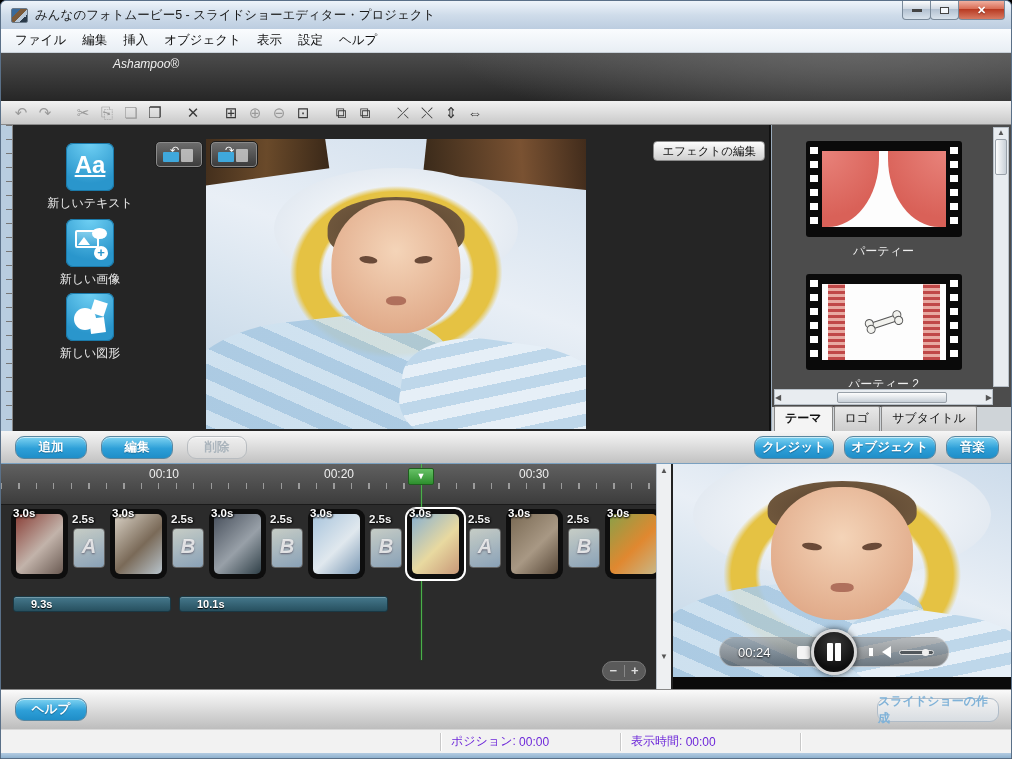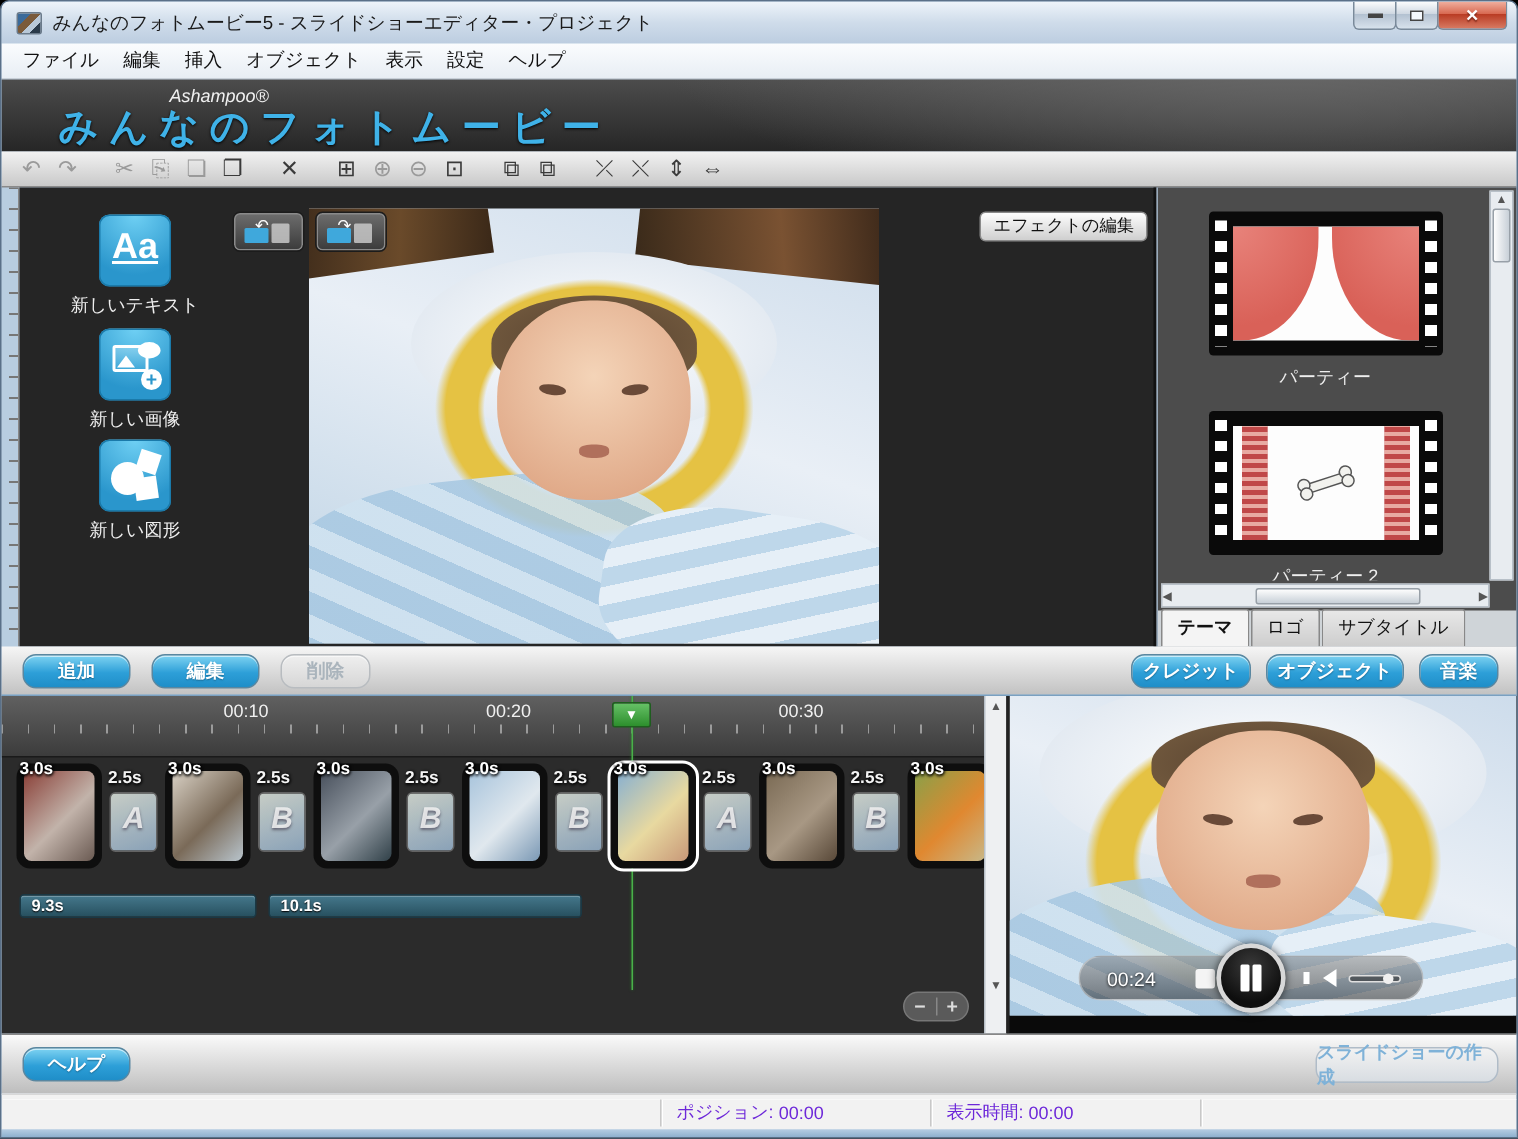--- a/index.html
+++ b/index.html
@@ -143,21 +143,21 @@
   .clip { position:relative; border-radius:9px; background:#0e0e0e; }
   .clip.photo { width:57px; height:70px; padding:5px; margin-right:3px; }
   .clip.photo .art { width:100%; height:100%; border-radius:5px; }
   .clip.photo.selected { outline:2px solid #fff; }
   .clip.trans { width:32px; height:40px; margin:8px 5px 0 2px; border-radius:4px; background:linear-gradient(160deg,#cfd6cf,#8fa8bf); border:1px solid #666; opacity:.95; }
   .clip.trans .letter { position:absolute; left:0; right:0; top:6px; text-align:center; font-size:20px; font-weight:bold; color:rgba(255,255,255,.85); font-style:italic; text-shadow:0 1px 2px #667; }
   .dur { position:absolute; left:2px; top:-2px; font-size:11.5px; font-weight:bold; color:#fff; text-shadow:0 1px 2px #000,1px 0 2px #000; z-index:2; }
   .clip.trans .dur { top:-16px; left:-2px; }
   .music-bar { position:absolute; top:132px; height:16px; border-radius:3px;
     background:linear-gradient(180deg,#45788c,#27505f); border:1px solid #1a3844; box-shadow:inset 0 1px 0 rgba(255,255,255,.25);
-    font-size:11px; font-weight:bold; color:#fff; text-shadow:0 1px 1px #000; padding-left:7px; line-height:15px; }
+    font-size:11px; font-weight:bold; color:#fff; text-shadow:0 1px 1px #000; padding-left:17px; line-height:15px; }
   #mus0 { left:12px; width:158px; } #mus1 { left:178px; width:209px; }
   #tl-zoom { position:absolute; right:10px; bottom:8px; width:44px; height:20px; border-radius:10px;
     background:#5a5a5a; border:1px solid #777; display:flex; color:#ddd; font-size:13px; font-weight:bold; }
   #tl-zoom span { flex:1; text-align:center; line-height:18px; }
   #tl-zoom .sep { flex:0 0 1px; background:#888; margin:3px 0; }
   #tl-vscroll { width:15px; background:#eef0f2; border-left:1px solid #b8c0c8; position:relative; font-size:8px; color:#555; text-align:center; }
   #tl-vscroll .up { position:absolute; top:2px; left:0; right:0; } #tl-vscroll .dn { position:absolute; bottom:28px; left:0; right:0; }
 
   
   #player { width:340px; position:relative; background:#0a0a0a; border-left:2px solid #222; overflow:hidden; }
@@ -213,21 +213,20 @@
       <span class="menu-item">編集</span>
       <span class="menu-item">挿入</span>
       <span class="menu-item">オブジェクト</span>
       <span class="menu-item">表示</span>
       <span class="menu-item">設定</span>
       <span class="menu-item">ヘルプ</span>
     </div>
 
   <div id="brandband">
     <div id="brand-name">Ashampoo®</div>
-    <div id="brand-product">みんなのフォトムービー</div>
   </div>
 
   <div id="toolbar">
       <span class="tb-icon grey">↶</span>
       <span class="tb-icon grey">↷</span>
       <span class="tb-icon grey gap">✂</span>
       <span class="tb-icon grey">⎘</span>
       <span class="tb-icon grey">❏</span>
       <span class="tb-icon dark">❐</span>
       <span class="tb-icon dark gap">✕</span>

